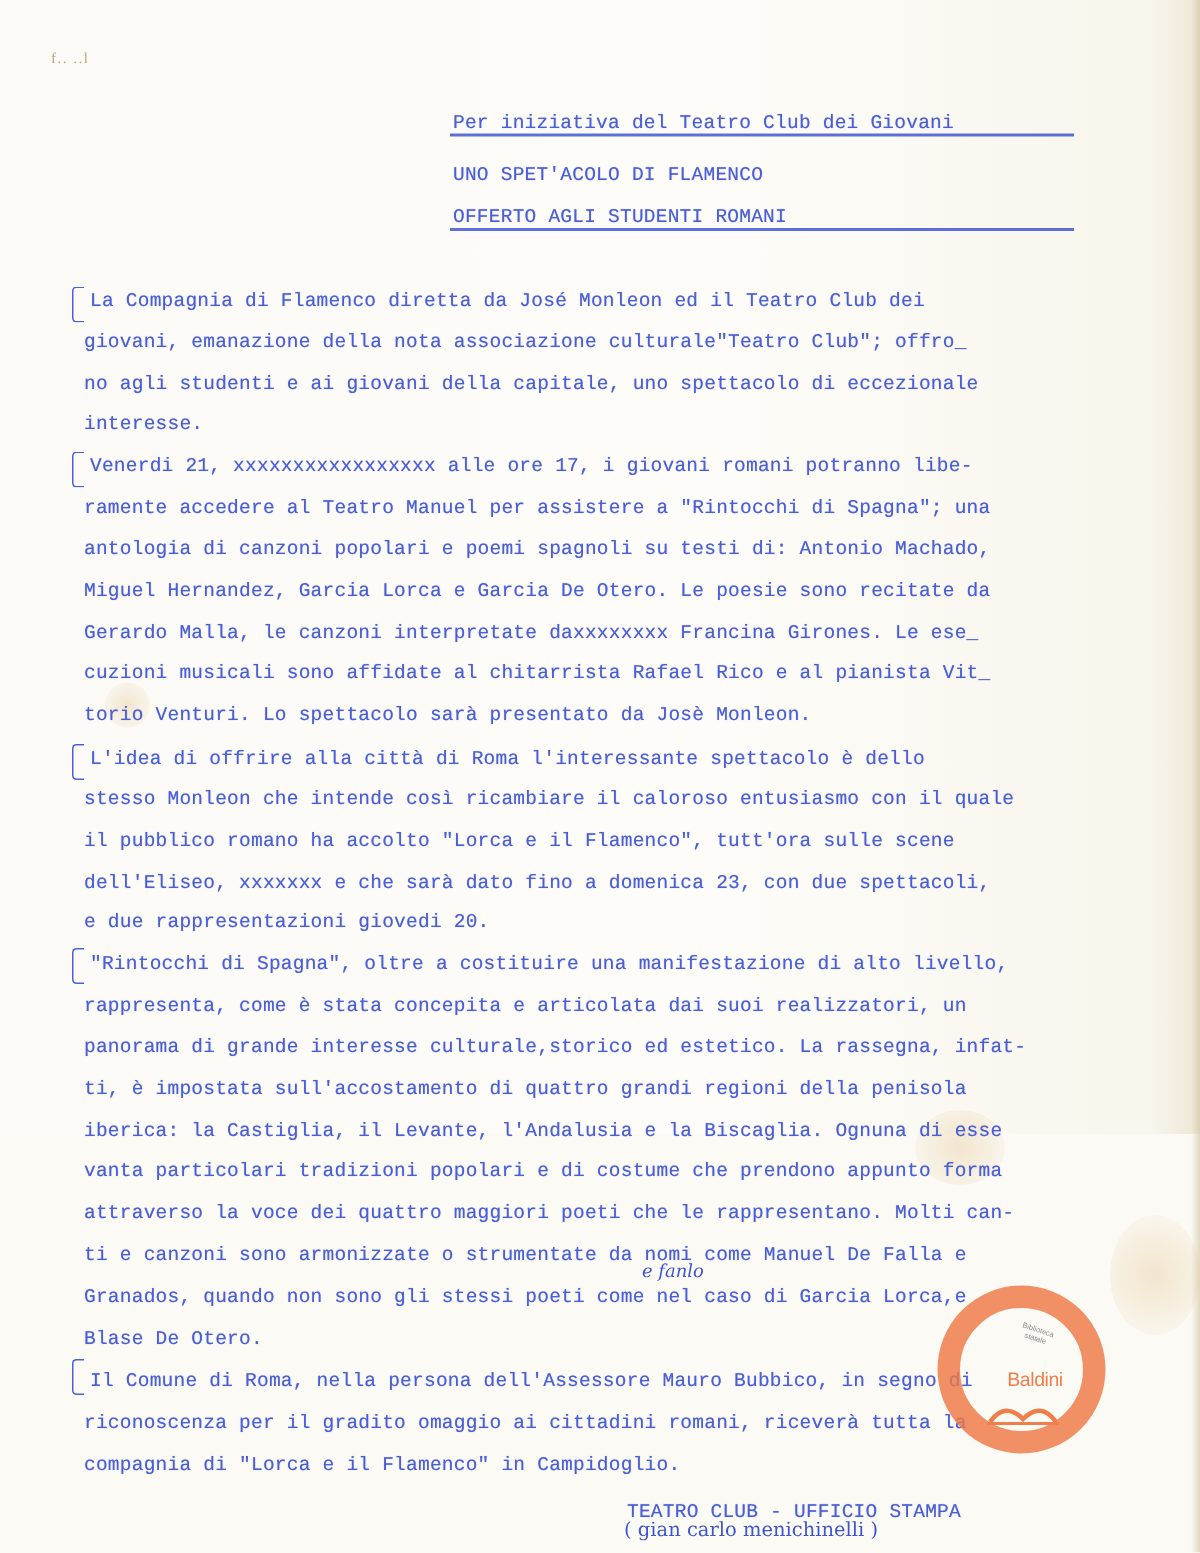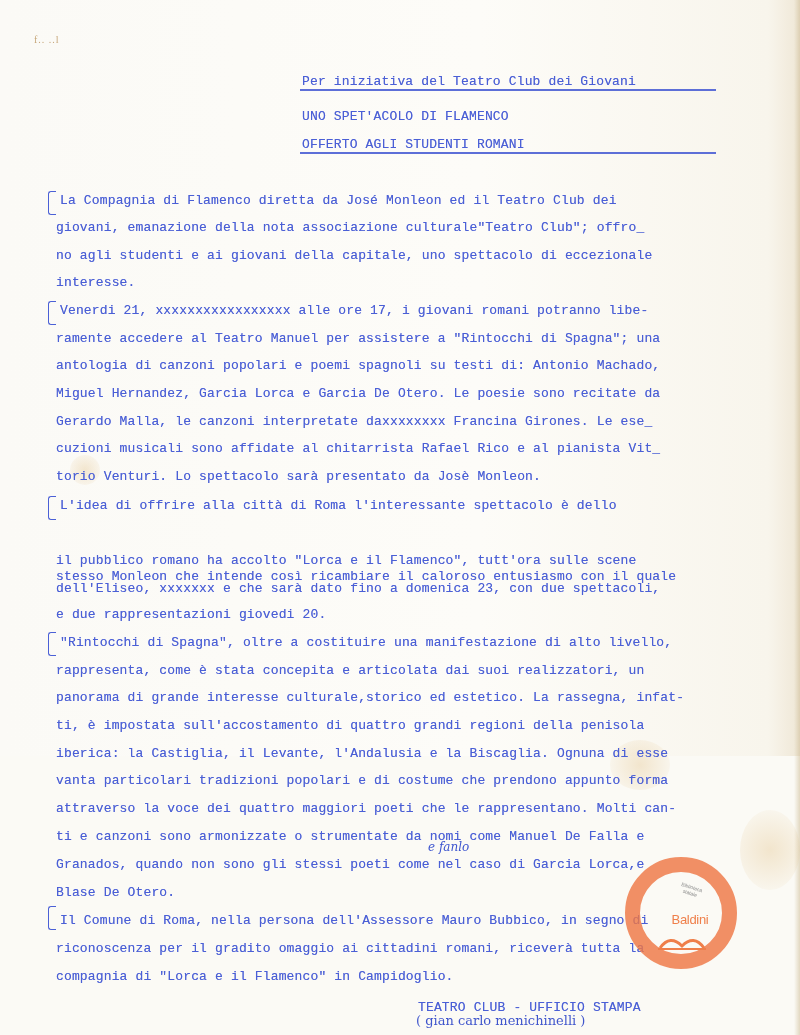--- a/index.html
+++ b/index.html
@@ -102,21 +102,21 @@
 
   <div class="line" style="top:302px;left:60px;">Venerdi 21, xxxxxxxxxxxxxxxxx alle ore 17, i giovani romani potranno libe-</div>
   <div class="line" style="top:330px;">ramente accedere al Teatro Manuel per assistere a "Rintocchi di Spagna"; una</div>
   <div class="line" style="top:357px;">antologia di canzoni popolari e poemi spagnoli su testi di: Antonio Machado,</div>
   <div class="line" style="top:385px;">Miguel Hernandez, Garcia Lorca e Garcia De Otero. Le poesie sono recitate da</div>
   <div class="line" style="top:413px;">Gerardo Malla, le canzoni interpretate daxxxxxxxx Francina Girones. Le ese_</div>
   <div class="line" style="top:440px;">cuzioni musicali sono affidate al chitarrista Rafael Rico e al pianista Vit_</div>
   <div class="line" style="top:468px;">torio Venturi. Lo spettacolo sarà presentato da Josè Monleon.</div>
 
   <div class="line" style="top:497px;left:60px;">L'idea di offrire alla città di Roma l'interessante spettacolo è dello</div>
-  <div class="line" style="top:524px;margin-top:44px;">stesso Monleon che intende così ricambiare il caloroso entusiasmo con il quale</div>
+  <div class="line" style="top:524px;">stesso Monleon che intende così ricambiare il caloroso entusiasmo con il quale</div>
   <div class="line" style="top:552px;">il pubblico romano ha accolto "Lorca e il Flamenco", tutt'ora sulle scene</div>
   <div class="line" style="top:580px;">dell'Eliseo, xxxxxxx e che sarà dato fino a domenica 23, con due spettacoli,</div>
   <div class="line" style="top:606px;">e due rappresentazioni giovedi 20.</div>
 
   <div class="line" style="top:634px;left:60px;">"Rintocchi di Spagna", oltre a costituire una manifestazione di alto livello,</div>
   <div class="line" style="top:662px;">rappresenta, come è stata concepita e articolata dai suoi realizzatori, un</div>
   <div class="line" style="top:689px;">panorama di grande interesse culturale,storico ed estetico. La rassegna, infat-</div>
   <div class="line" style="top:717px;">ti, è impostata sull'accostamento di quattro grandi regioni della penisola</div>
   <div class="line" style="top:745px;">iberica: la Castiglia, il Levante, l'Andalusia e la Biscaglia. Ognuna di esse</div>
   <div class="line" style="top:772px;">vanta particolari tradizioni popolari e di costume che prendono appunto forma</div>

